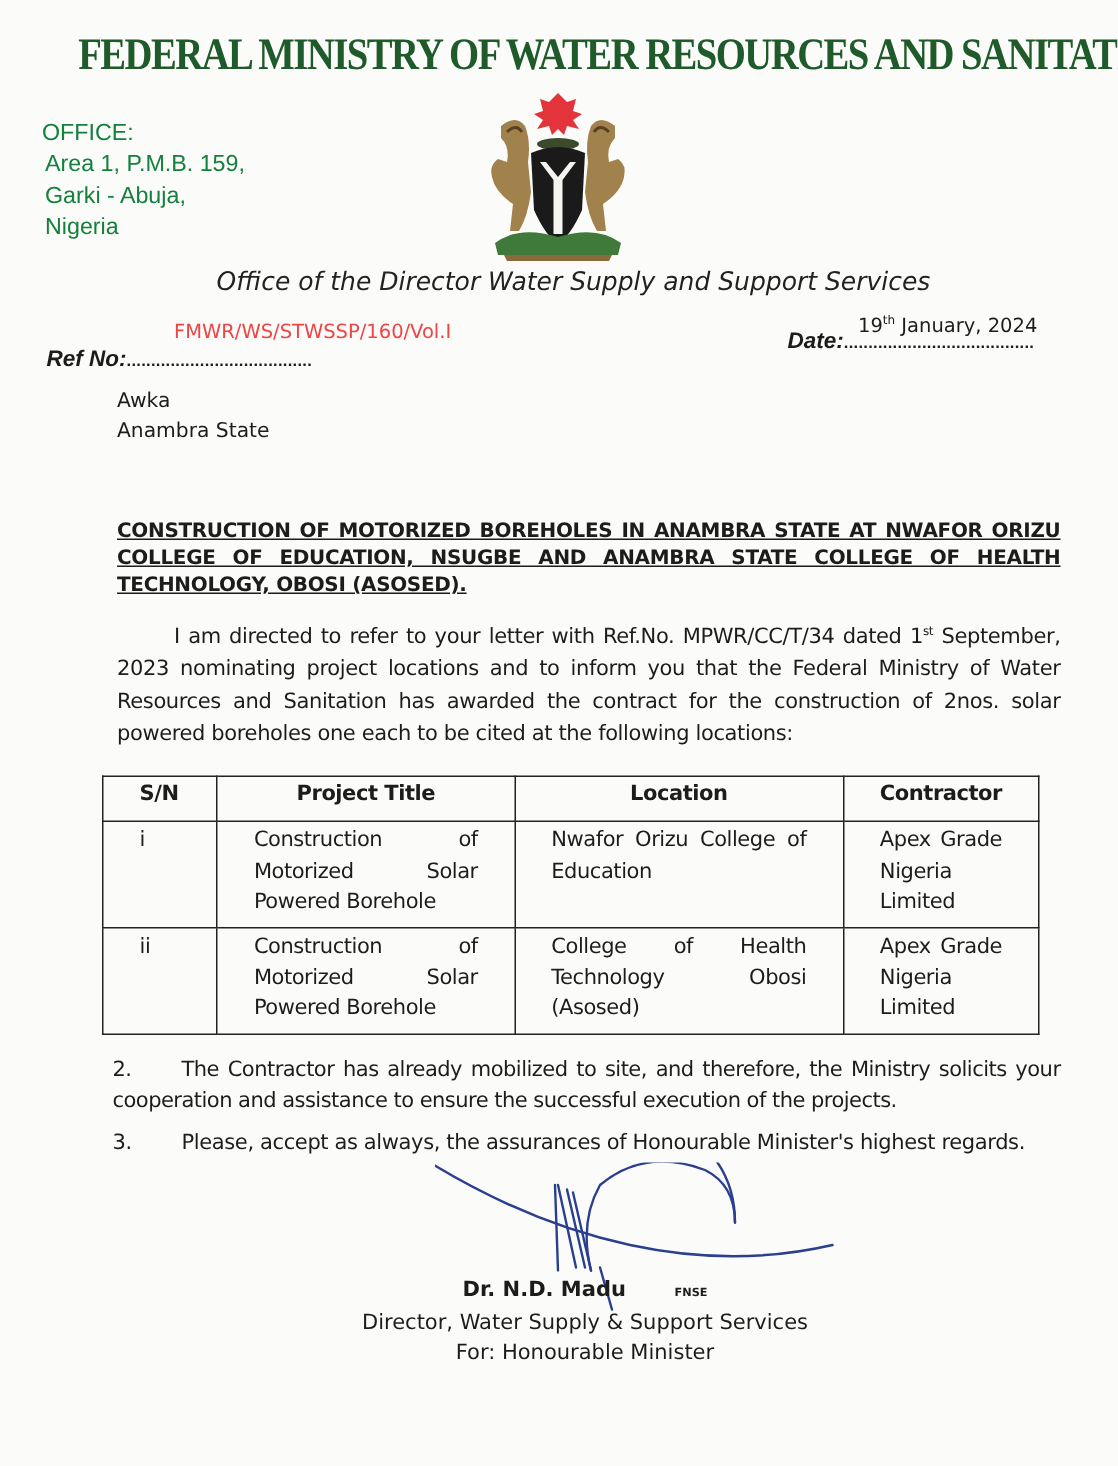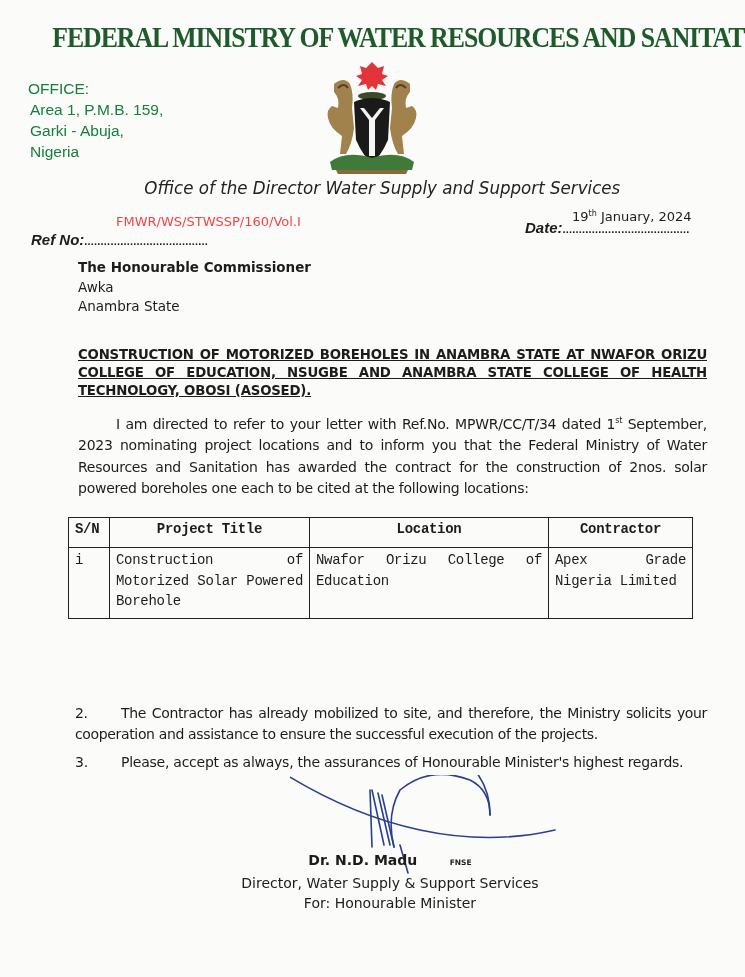--- a/index.html
+++ b/index.html
@@ -64,21 +64,21 @@
     text-align: justify; font-family: "DejaVu Sans", sans-serif; letter-spacing: -0.25px;
   }
   .para1 .indent { display: inline-block; width: 38px; }
   .para1 sup { font-size: 8px; }
   table.projects {
     position: absolute; left: 68px; top: 517px; width: 625px;
     border-collapse: collapse; font-size: 14px; font-family: "DejaVu Sans", sans-serif;
     letter-spacing: -0.3px;
   }
   table.projects th, table.projects td {
-    border: 1.6px solid #222; vertical-align: top; padding: 2px 6px; font-family: Liberation Mono, monospace;
+    border: 1.6px solid #222; vertical-align: top; padding: 2px 24px;
   }
   table.projects th { font-weight: bold; height: 24px; text-align: center; padding-top: 3px; }
   table.projects th.sn { text-align: left; width: 28px; }
   table.projects td { line-height: 20.5px; height: 66px; }
   table.projects td.sn { width: 28px; }
   table.projects td.title { width: 187px; text-align: justify; text-align-last: left; }
   table.projects td.loc { width: 226px; text-align: justify; text-align-last: left; }
   table.projects td.con { text-align: justify; text-align-last: left; }
   .para2 {
     left: 75px; top: 703px; width: 632px; font-size: 14px; line-height: 21px;
@@ -132,21 +132,20 @@
 
 <div class="abs office-title">Office of the Director Water Supply and Support Services</div>
 
 <div class="abs ref-value">FMWR/WS/STWSSP/160/Vol.I</div>
 <div class="abs ref-label"><span>Ref No:</span><span class="dots">......................................</span></div>
 
 <div class="abs date-value"><span>19</span><sup>th</sup><span> January, 2024</span></div>
 <div class="abs date-label"><span>Date:</span><span class="dots">.......................................</span></div>
 
 <div class="abs addressee">
-  <div class="bold">The Honourable Commissioner</div>
   <div>Awka</div>
   <div>Anambra State</div>
 </div>
 
 <div class="abs subject">CONSTRUCTION OF MOTORIZED BOREHOLES IN ANAMBRA STATE AT NWAFOR ORIZU COLLEGE OF EDUCATION, NSUGBE AND ANAMBRA STATE COLLEGE OF HEALTH TECHNOLOGY, OBOSI (ASOSED).</div>
 
 <div class="abs para1"><span class="indent"></span><span>I am directed to refer to your letter with Ref.No. MPWR/CC/T/34 dated 1</span><sup>st</sup><span> September, 2023 nominating project locations and to inform you that the Federal Ministry of Water Resources and Sanitation has awarded the contract for the construction of 2nos. solar powered boreholes one each to be cited at the following locations:</span></div>
 
 <table class="projects">
   <thead>
@@ -155,20 +154,26 @@
       <th>Project Title</th>
       <th>Location</th>
       <th>Contractor</th>
     </tr>
   </thead>
   <tbody>
     <tr>
       <td class="sn">i</td>
       <td class="title">Construction of Motorized Solar Powered Borehole</td>
       <td class="loc">Nwafor Orizu College of Education</td>
+      <td class="con">Apex Grade Nigeria Limited</td>
+    </tr>
+    <tr>
+      <td class="sn">ii</td>
+      <td class="title">Construction of Motorized Solar Powered Borehole</td>
+      <td class="loc">College of Health Technology Obosi (Asosed)</td>
       <td class="con">Apex Grade Nigeria Limited</td>
     </tr>
   </tbody>
 </table>
 
 <div class="abs para2"><span class="num">2.</span><span>The Contractor has already mobilized to site, and therefore, the Ministry solicits your cooperation and assistance to ensure the successful execution of the projects.</span></div>
 
 <div class="abs para3"><span class="num">3.</span><span>Please, accept as always, the assurances of Honourable Minister's highest regards.</span></div>
 
 <div class="abs signature">

